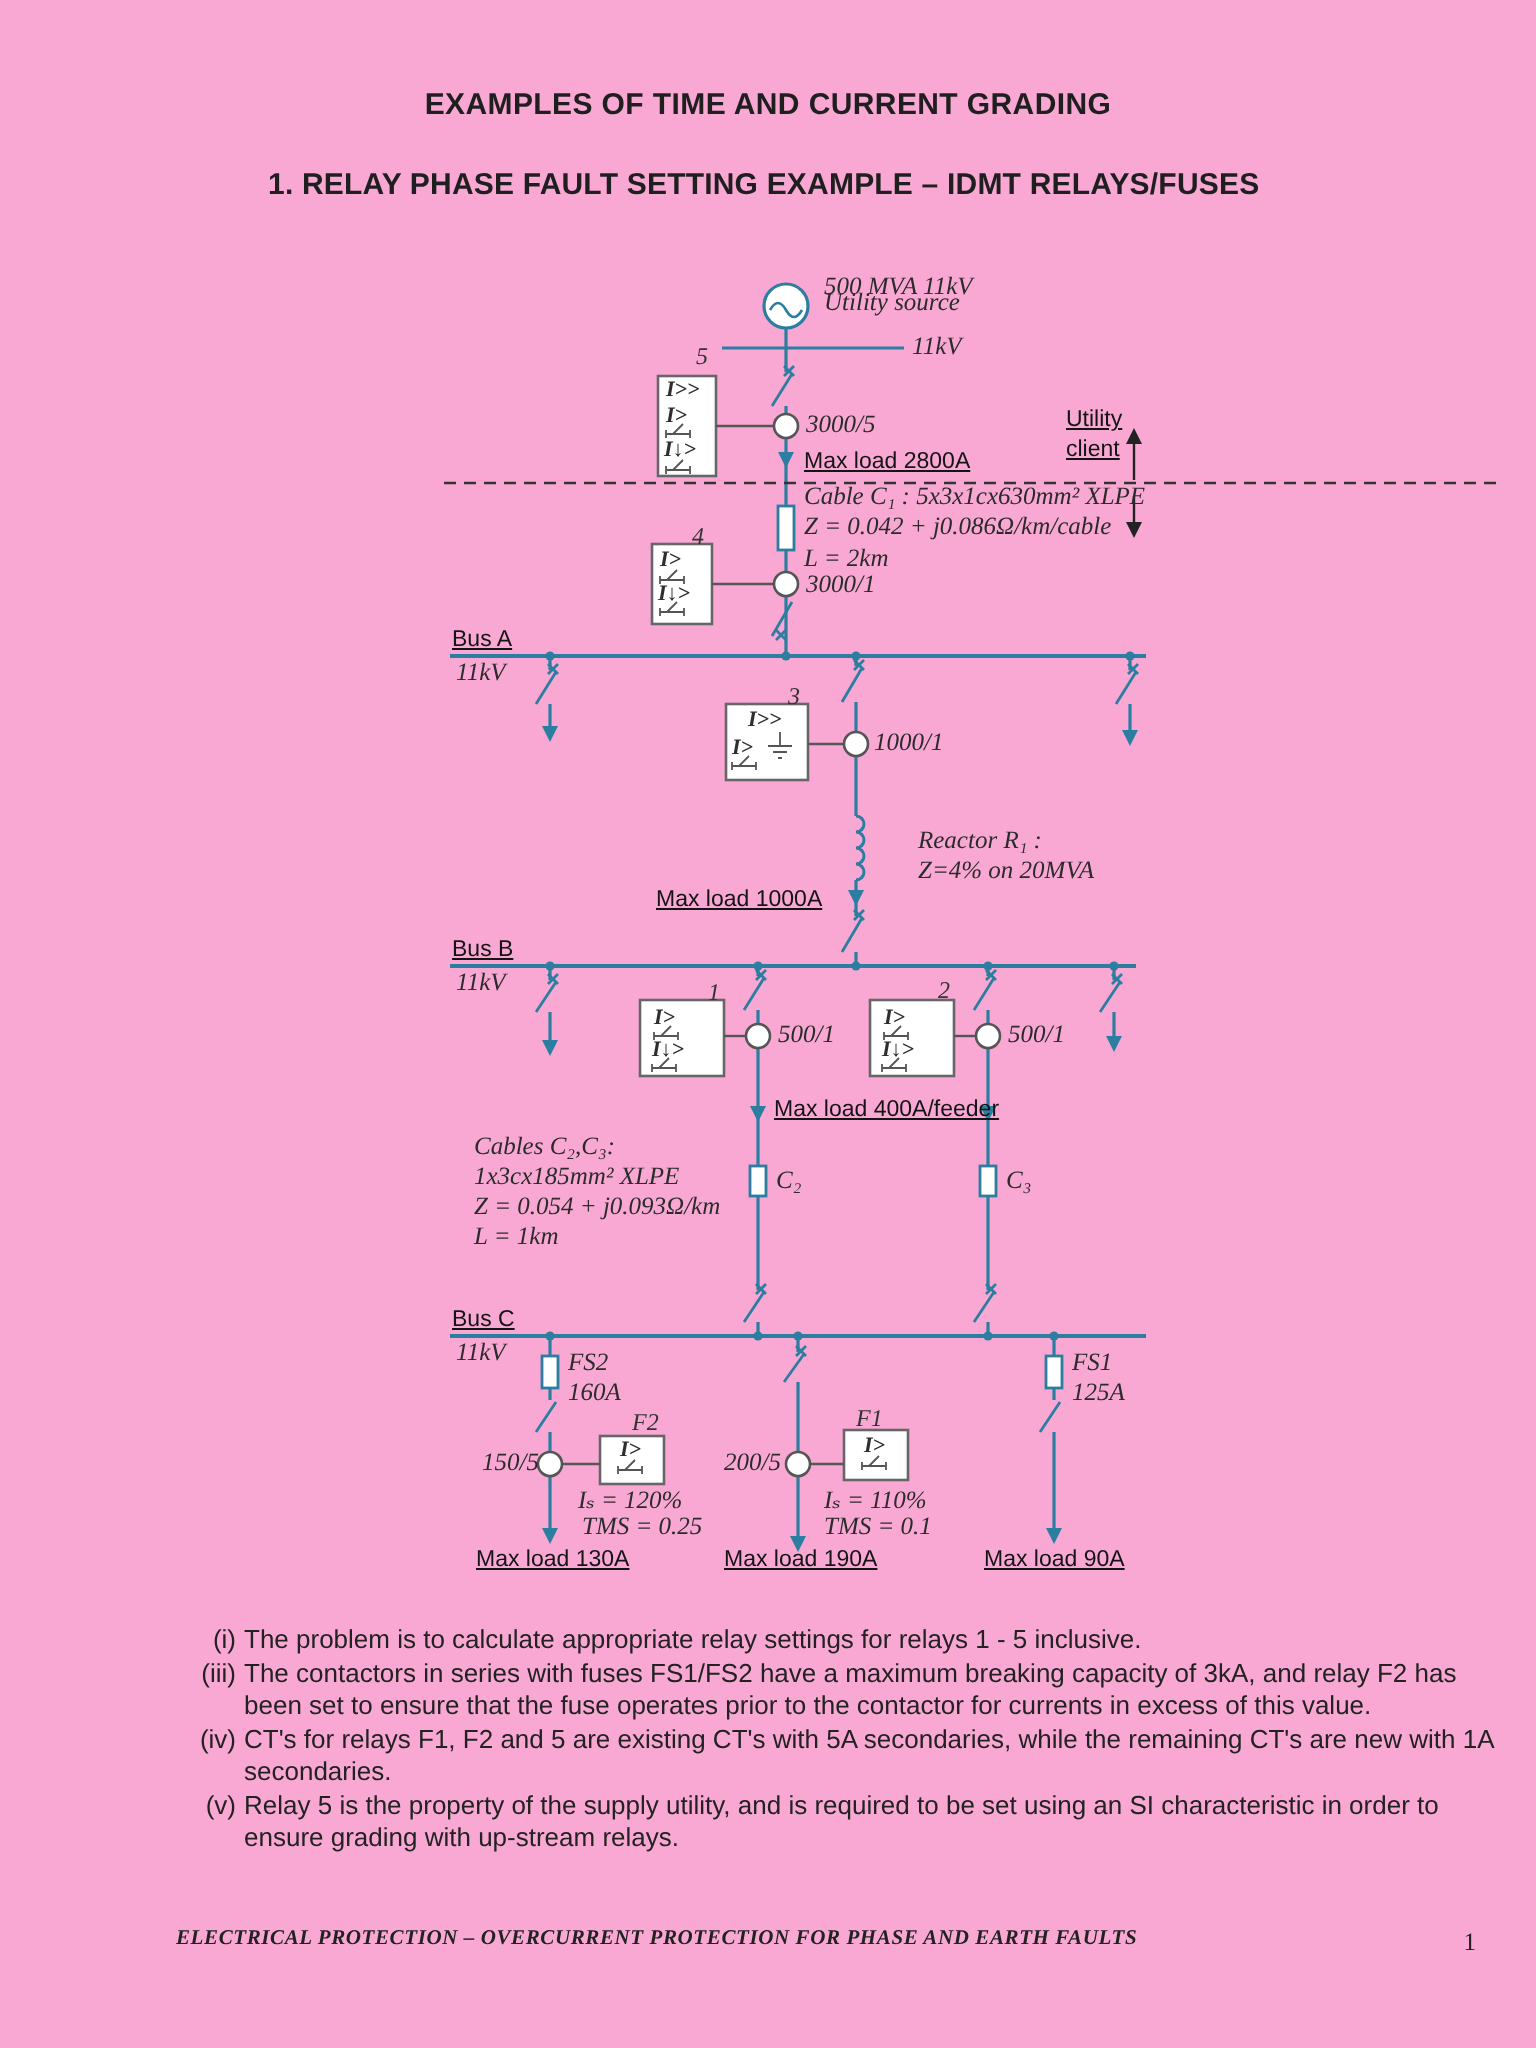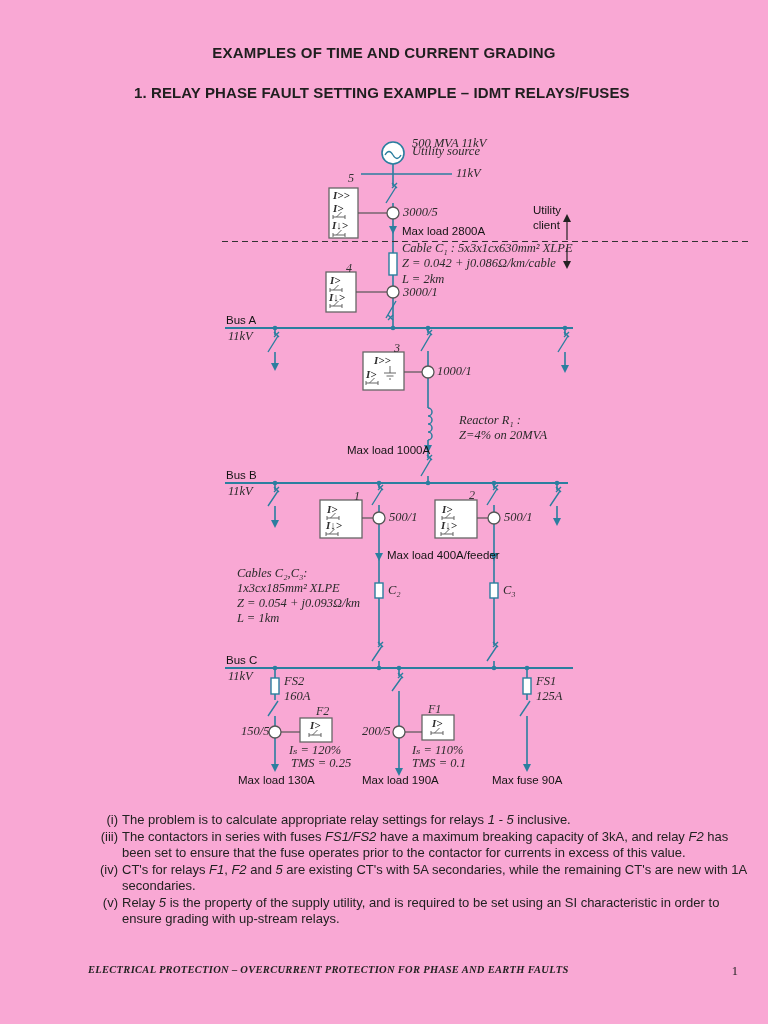--- a/index.html
+++ b/index.html
@@ -5,31 +5,31 @@
   html,body{margin:0;padding:0;background:#ffffff;}
   .pg{position:relative;width:768px;height:1024px;background:#f9a8d4;overflow:hidden;
       font-family:"Liberation Sans","DejaVu Sans",sans-serif;color:#1f1f1f;}
   .abs{position:absolute;white-space:nowrap;}
   .h-title{left:0;right:0;top:44px;text-align:center;font-size:15px;font-weight:bold;letter-spacing:.2px;}
   .h-sec{left:90px;top:84px;font-size:15px;font-weight:bold;letter-spacing:.1px;margin-left:44px;}
   .h-intro{left:90px;top:114px;font-size:13.5px;}
   
   .ds{font-family:"Liberation Serif","DejaVu Serif","DejaVu Sans",serif;font-style:italic;
       font-size:12.5px;color:#2b2b2b;}
-  .dn{font-size:11.5px;color:#141414;}
+  .dn{font-size:11.5px;color:#141414;text-decoration:underline;}
   .rn{font-family:"Liberation Serif","DejaVu Serif",serif;font-style:italic;font-size:12px;color:#333;}
   .re{font-family:"Liberation Serif","DejaVu Serif","DejaVu Sans",serif;font-style:italic;
       font-size:11px;font-weight:bold;color:#2e2e2e;line-height:11px;}
   svg.layer{position:absolute;left:0;top:0;}
   
   .notes{position:absolute;left:84px;top:812px;width:668px;font-size:13px;line-height:16.5px;color:#222;}
   .note{display:flex;}
   .note .lb{width:34px;min-width:34px;text-align:right;padding-right:4px;}
   .note .tx{width:630px;}
-  .it{font-style:italic;text-align:center;}
+  .it{text-align:center;}
   .footer{position:absolute;left:88px;top:964px;width:650px;display:flex;justify-content:space-between;align-items:flex-start;}
   .foot-t{font-family:"Liberation Serif","DejaVu Serif",serif;font-style:italic;font-weight:bold;
           font-size:10.5px;letter-spacing:.3px;color:#222;}
   .foot-p{font-family:"Liberation Serif","DejaVu Serif",serif;font-size:12.5px;color:#222;}
 </style>
 </head>
 <body>
 
 <div class="pg">
 
@@ -197,21 +197,21 @@
   <span class="abs dn" style="left:226px;top:314px">Bus A</span>
   <span class="abs ds" style="left:228px;top:329px">11kV</span>
 
   <span class="abs rn" style="left:394px;top:341px">3</span>
   <span class="abs re" style="left:374px;top:355px">I&gt;&gt;</span>
   <span class="abs re" style="left:366px;top:369px">I&gt;</span>
   <span class="abs ds" style="left:437px;top:364px">1000/1</span>
 
   <span class="abs ds" style="left:459px;top:413px">Reactor R₁ :</span>
   <span class="abs ds" style="left:459px;top:428px">Z=4% on 20MVA</span>
-  <span class="abs dn" style="left:347px;top:444px">Max load 1000A</span>
+  <span class="abs dn" style="left:328px;top:444px">Max load 1000A</span>
 
   <span class="abs dn" style="left:226px;top:469px">Bus B</span>
   <span class="abs ds" style="left:228px;top:484px">11kV</span>
 
   <span class="abs rn" style="left:354px;top:489px">1</span>
   <span class="abs re" style="left:327px;top:504px">I&gt;</span>
   <span class="abs re" style="left:326px;top:520px">I↓&gt;</span>
   <span class="abs ds" style="left:389px;top:510px">500/1</span>
 
   <span class="abs rn" style="left:469px;top:488px">2</span>
@@ -243,21 +243,21 @@
   <span class="abs ds" style="left:291px;top:756px">TMS = 0.25</span>
   <span class="abs dn" style="left:238px;top:774px">Max load 130A</span>
 
   <span class="abs rn" style="left:428px;top:702px">F1</span>
   <span class="abs ds" style="left:362px;top:724px">200/5</span>
   <span class="abs re" style="left:432px;top:718px">I&gt;</span>
   <span class="abs ds" style="left:412px;top:742px">Iₛ = 110%</span>
   <span class="abs ds" style="left:412px;top:756px">TMS = 0.1</span>
   <span class="abs dn" style="left:362px;top:774px">Max load 190A</span>
 
-  <span class="abs dn" style="left:492px;top:774px">Max fuse 90A</span>
+  <span class="abs dn" style="left:492px;top:774px">Max load 90A</span>
 
   <div class="notes">
     <div class="note">
       <span class="lb">(i)</span>
       <span class="tx"><span>The problem is to calculate appropriate relay settings for relays </span><span class="it">1 - 5</span><span> inclusive.</span></span>
     </div>
     <div class="note">
       <span class="lb">(iii)</span>
       <span class="tx"><span>The contactors in series with fuses </span><span class="it">FS1/FS2</span><span> have a maximum breaking capacity of 3kA, and relay </span><span class="it">F2</span><span> has been set to ensure that the fuse operates prior to the contactor for currents in excess of this value.</span></span>
     </div>

